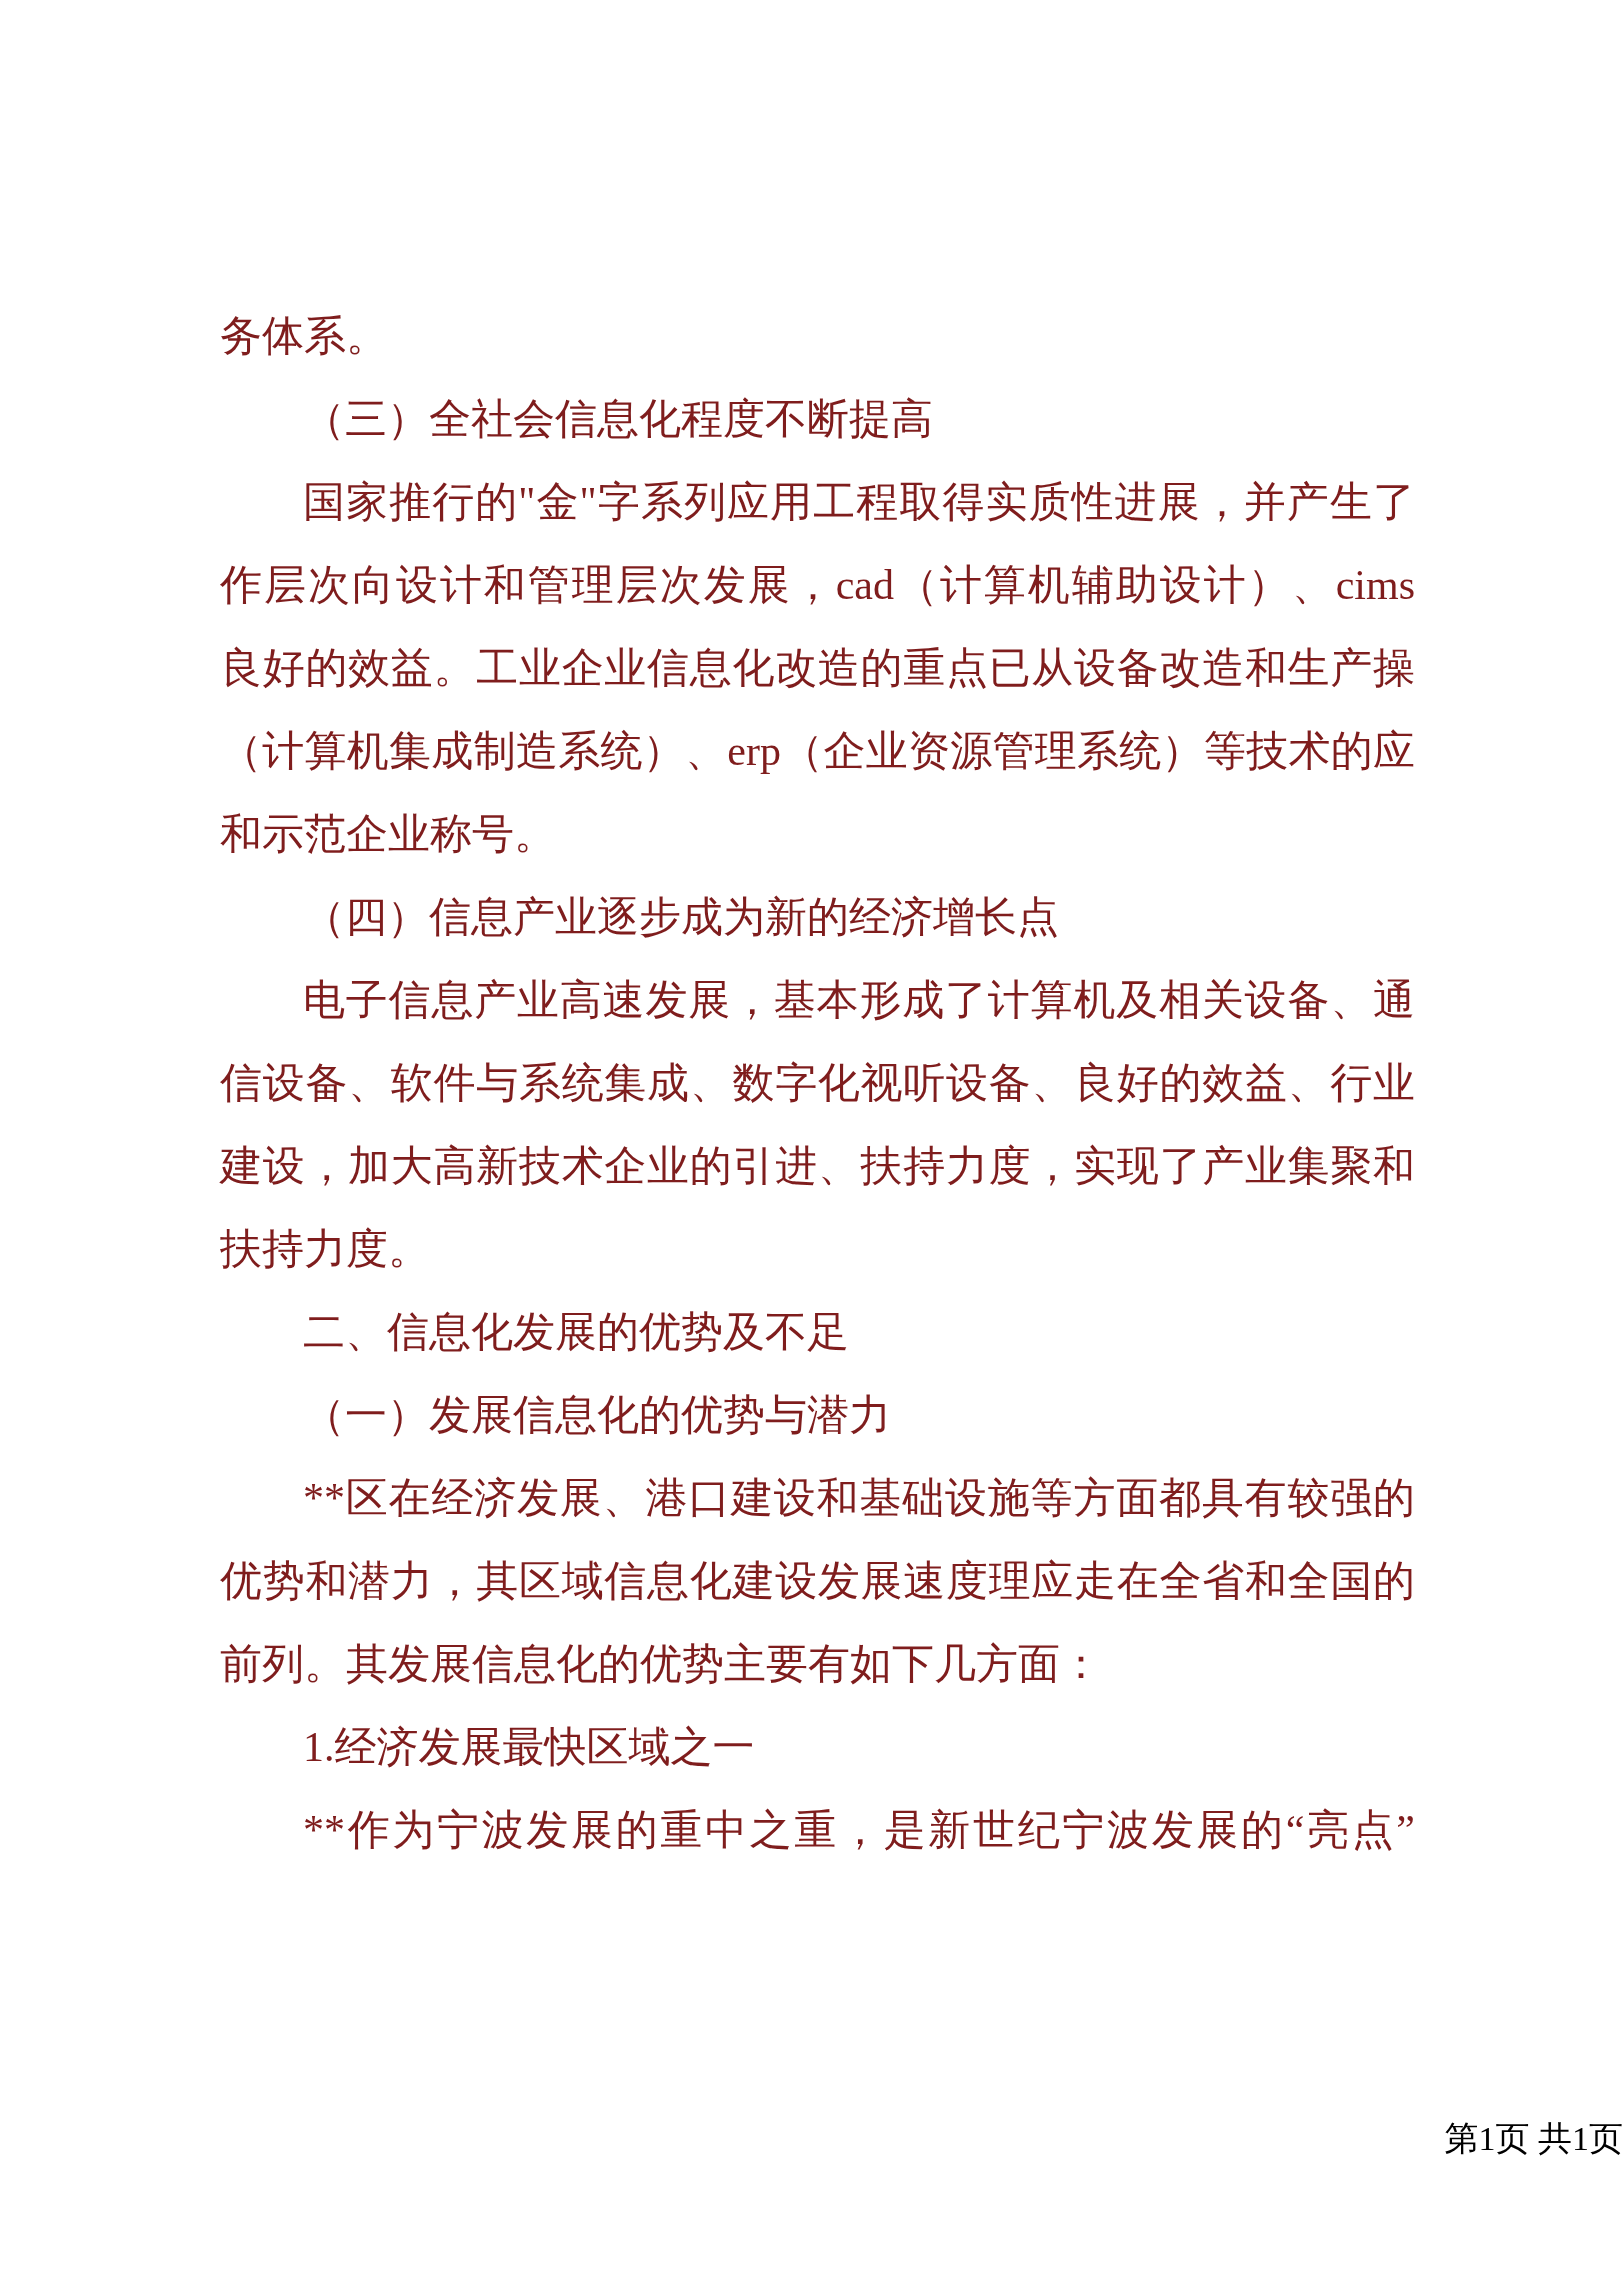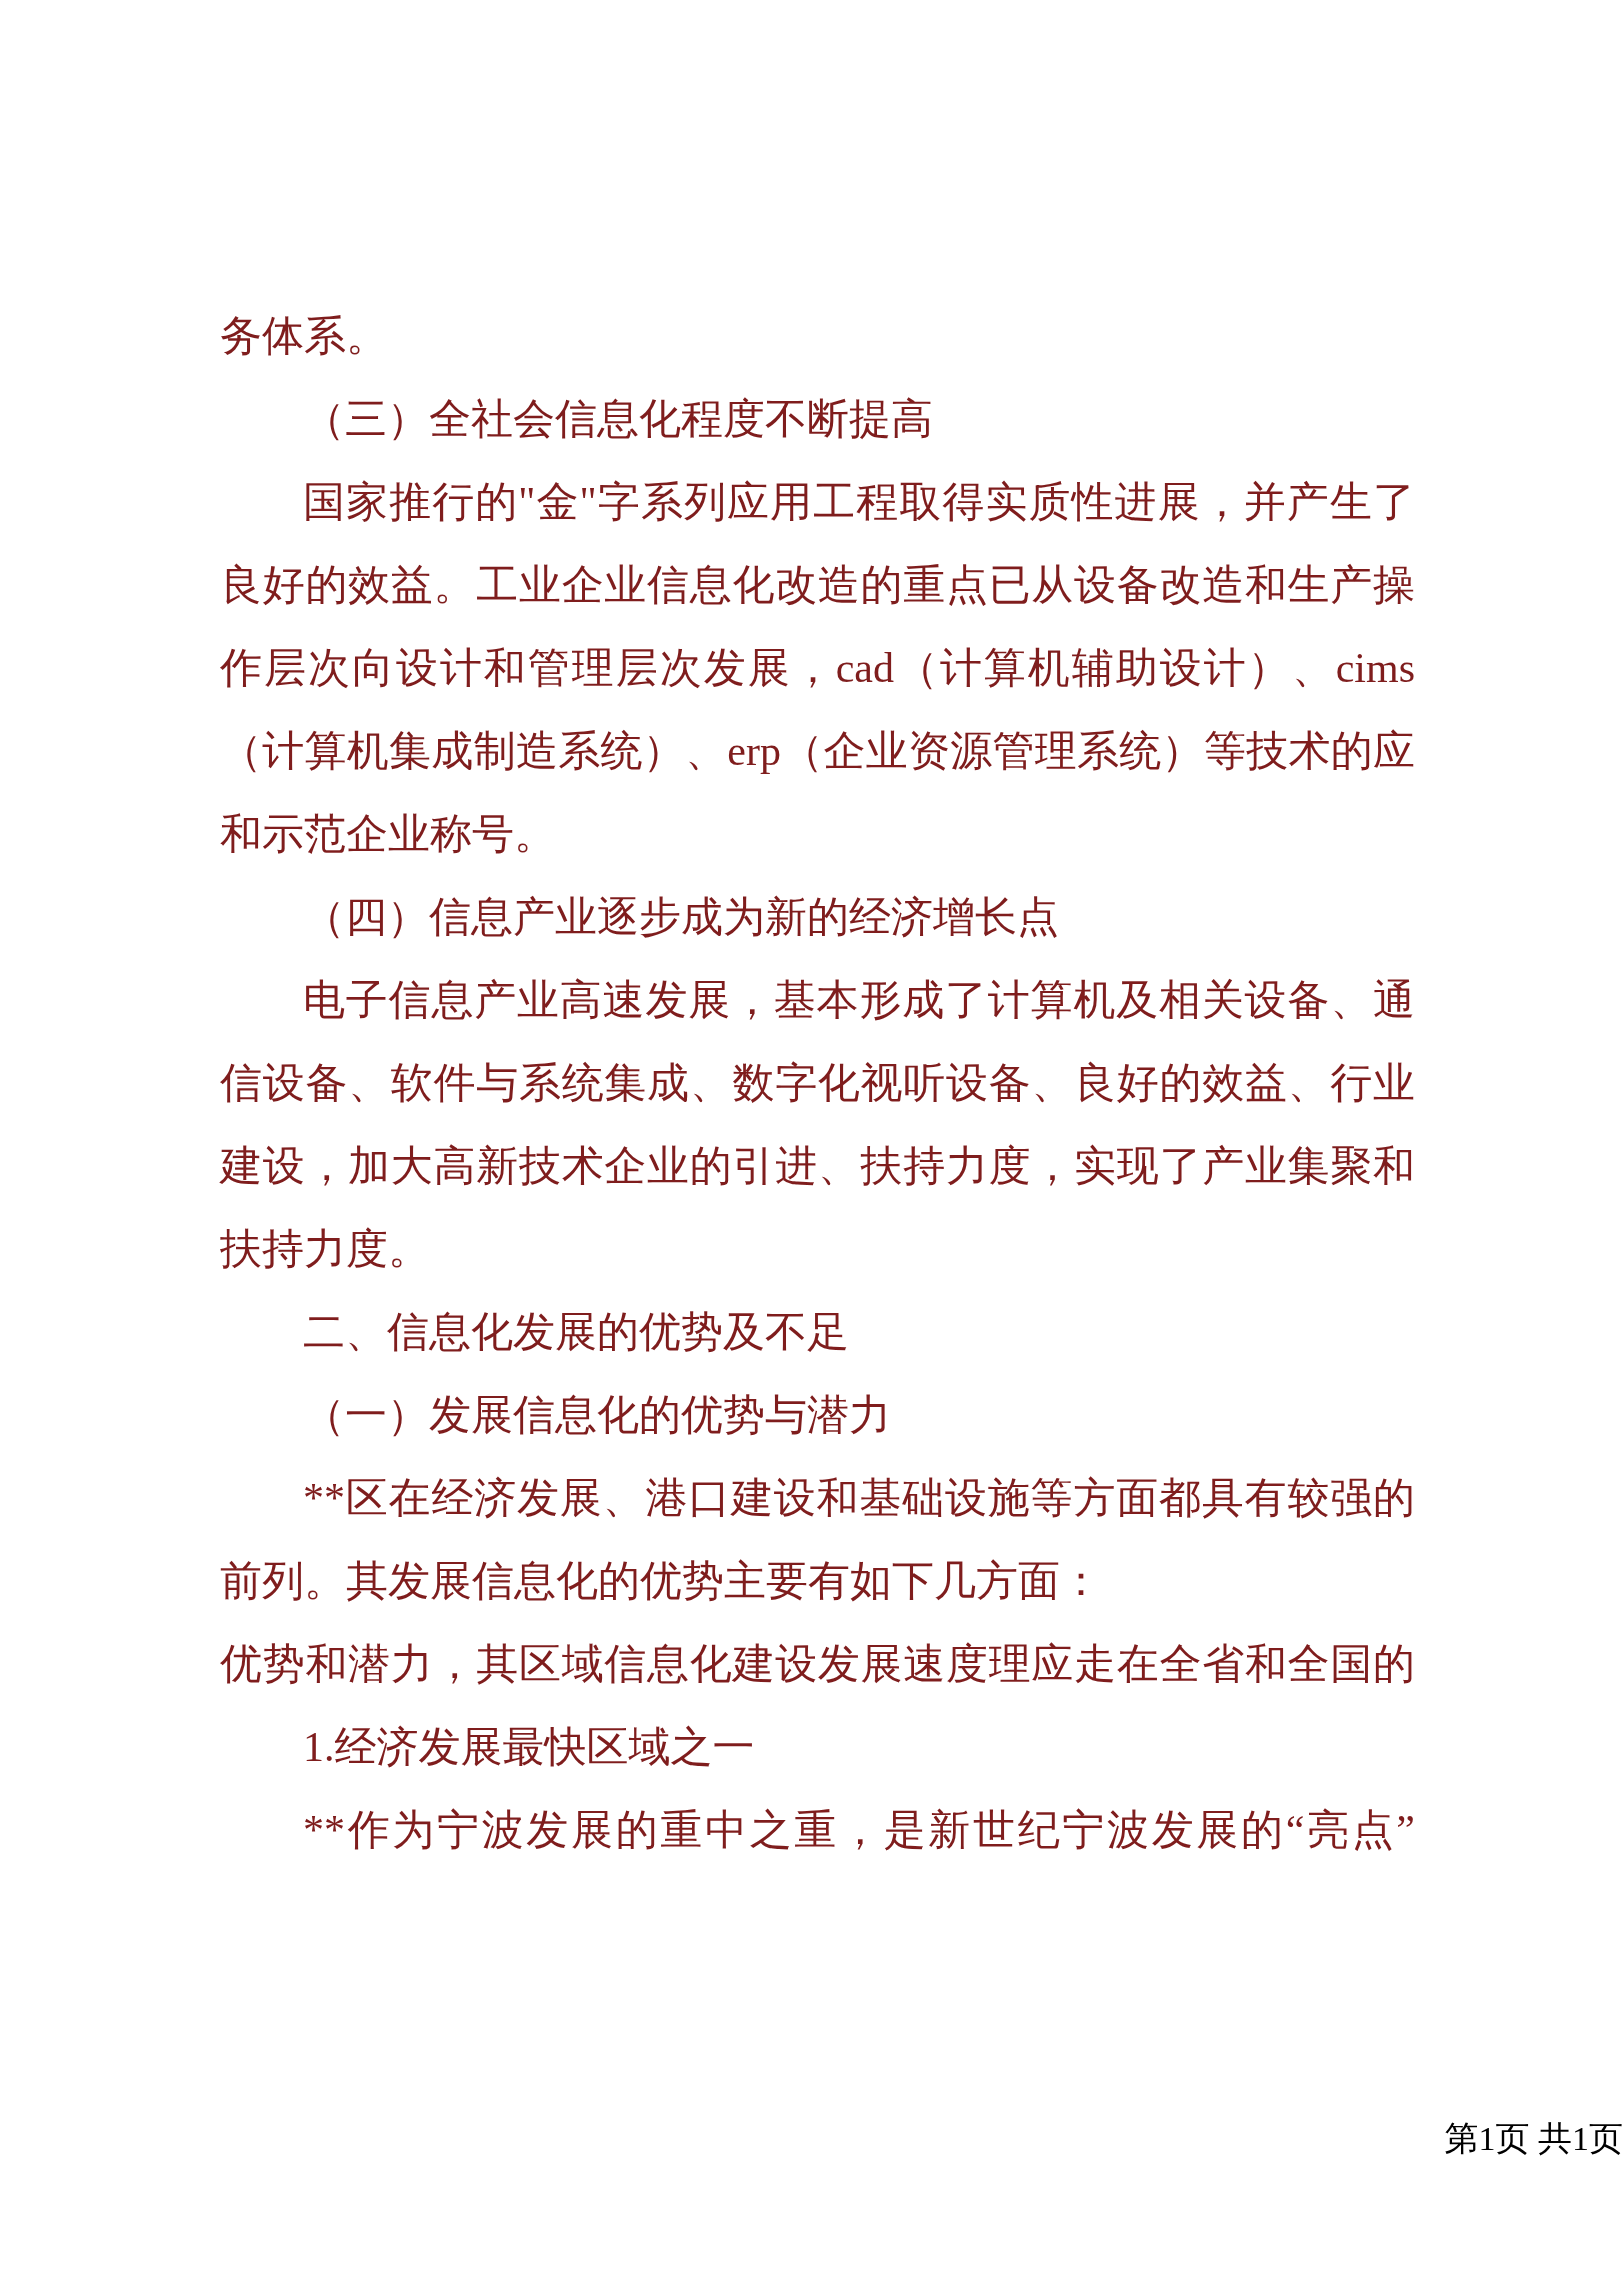--- a/index.html
+++ b/index.html
@@ -50,34 +50,34 @@
   }
 </style>
 </head>
 <body>
 
 <div class="page">
   <div class="doc-body">
       <div class="text-line">务体系。</div>
       <div class="text-line indent">（三）全社会信息化程度不断提高</div>
       <div class="text-line indent fill">国家推行的"金"字系列应用工程取得实质性进展，并产生了</div>
+      <div class="text-line fill">作层次向设计和管理层次发展，cad（计算机辅助设计）、cims</div>
       <div class="text-line fill">良好的效益。工业企业信息化改造的重点已从设备改造和生产操</div>
-      <div class="text-line fill">作层次向设计和管理层次发展，cad（计算机辅助设计）、cims</div>
       <div class="text-line fill">（计算机集成制造系统）、erp（企业资源管理系统）等技术的应</div>
       <div class="text-line">和示范企业称号。</div>
       <div class="text-line indent">（四）信息产业逐步成为新的经济增长点</div>
       <div class="text-line indent fill">电子信息产业高速发展，基本形成了计算机及相关设备、通</div>
       <div class="text-line fill">信设备、软件与系统集成、数字化视听设备、良好的效益、行业</div>
       <div class="text-line fill">建设，加大高新技术企业的引进、扶持力度，实现了产业集聚和</div>
       <div class="text-line">扶持力度。</div>
       <div class="text-line indent">二、信息化发展的优势及不足</div>
       <div class="text-line indent">（一）发展信息化的优势与潜力</div>
       <div class="text-line indent fill">**区在经济发展、港口建设和基础设施等方面都具有较强的</div>
+      <div class="text-line fill">优势和潜力，其区域信息化建设发展速度理应走在全省和全国的</div>
       <div class="text-line">前列。其发展信息化的优势主要有如下几方面：</div>
-      <div class="text-line fill">优势和潜力，其区域信息化建设发展速度理应走在全省和全国的</div>
       <div class="text-line indent">1.经济发展最快区域之一</div>
       <div class="text-line indent fill">**作为宁波发展的重中之重，是新世纪宁波发展的“亮点”</div>
     </div>
   <div class="page-footer">
     <span>第1页 共1页</span>
   </div>
 </div>
 
 
 </body></html>

